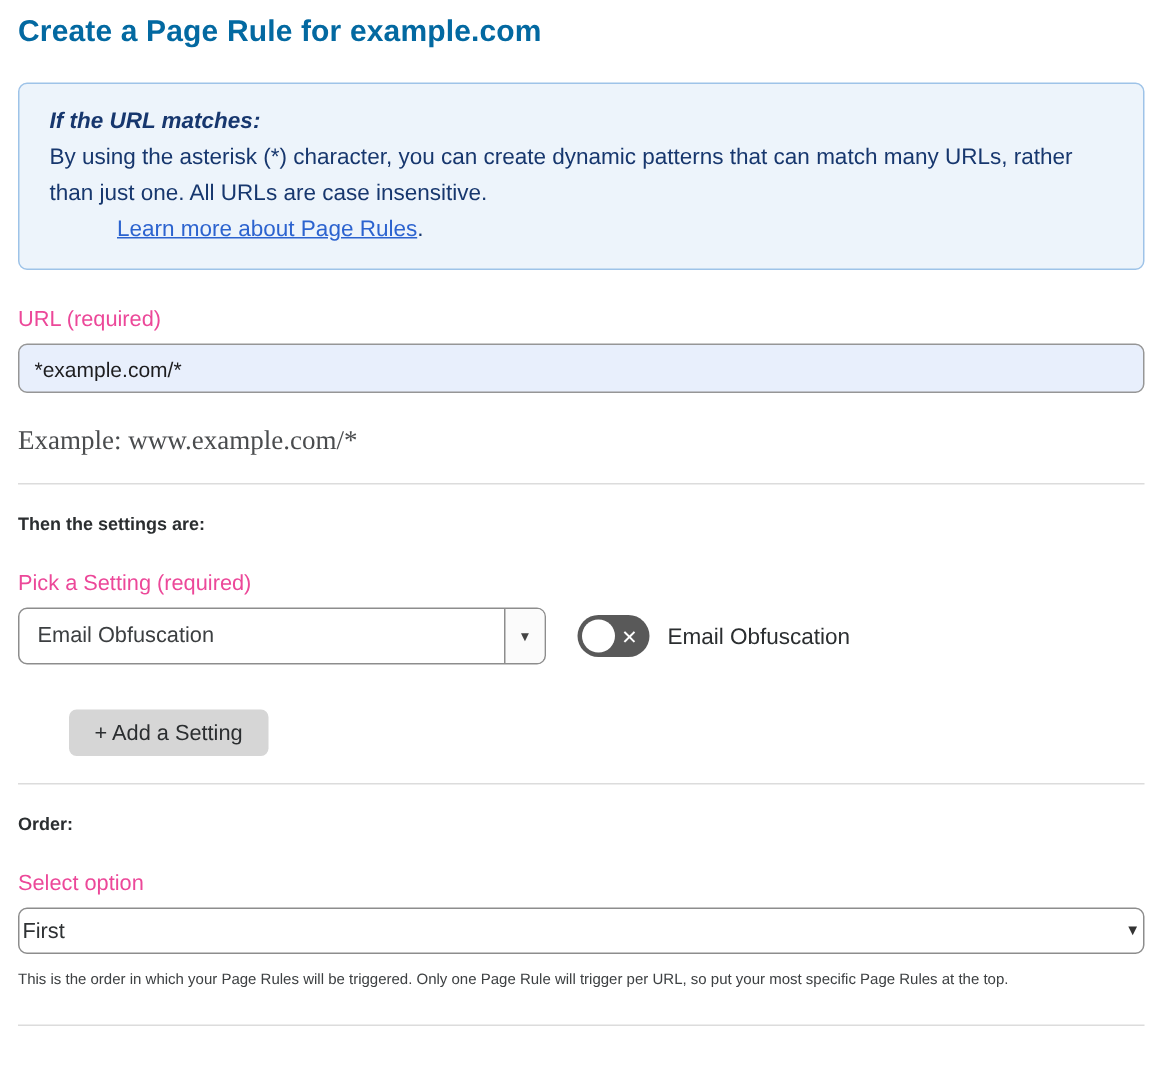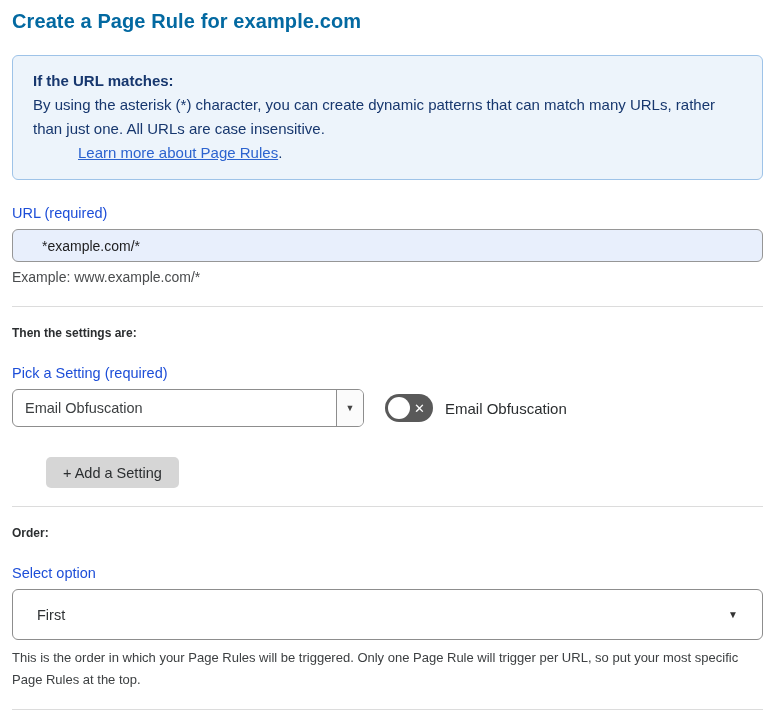--- a/index.html
+++ b/index.html
@@ -27,52 +27,54 @@
     border: 1px solid #9ec3e8;
     border-radius: 6px;
     padding: 13px 20px 14px 20px;
     color: #17376e;
     font-size: 15px;
     line-height: 24px;
     margin-bottom: 25px;
   }
   .info-box .info-heading {
     font-weight: 700;
+    font-style: italic;
   }
   .info-link {
     color: #2c63cf;
     text-decoration: underline;
     cursor: pointer;
     margin-left: 45px;
   }
   .info-link-suffix { color: #17376e; }
 
   .field-label {
     font-size: 14.5px;
-    color: #1d4ed8;
+    color: #ec4899;
     margin-bottom: 8px;
   }
   .url-input {
     display: block;
     width: 100%;
     height: 33px;
     background: #e8effc;
     border: 1px solid #969696;
     border-radius: 6px;
-    padding: 0 29px;
+    padding: 0 10px;
     font-size: 14px;
     color: #1d1d1f;
     font-family: "Liberation Sans", "DejaVu Sans", sans-serif;
     outline: none;
   }
   .helper-text {
-    font-size: 14px;
+    font-size: 18px;
     color: #4a4c4e;
-    margin-top: 4px;
+    margin-top: 20px;
     line-height: 22px;
+    font-family: Liberation Serif, serif;
   }
   .divider {
     border: none;
     border-top: 1px solid #dcdcdc;
     margin: 18px 0 0 0;
   }
   .section-heading {
     font-size: 12px;
     font-weight: 700;
     color: #2b2e30;
@@ -169,36 +171,36 @@
   .btn-gray {
     background: #d6d6d6;
     color: #2b2e30;
   }
   .add-setting-wrap { margin-top: 30px; padding-left: 34px; }
   
   .order-select {
     display: flex;
     align-items: center;
     width: 100%;
-    height: 51px;
+    height: 31px;
     border: 1px solid #8d8d8d;
     border-radius: 6px;
     background: #ffffff;
-    padding: 0 24px;
+    padding: 0 2px;
     font-size: 14.5px;
     color: #2f3234;
     cursor: pointer;
     justify-content: space-between;
   }
   .order-select .select-caret {
     font-size: 10px;
     color: #333;
   }
   .order-help {
-    font-size: 13px;
+    font-size: 10px;
     color: #3d4042;
     line-height: 22px;
     margin-top: 7px;
   }
   .mt-url-label { margin-top: 0; }
   .settings-section-label { margin-top: 0; }
 </style>
 </head>
 <body>
 

